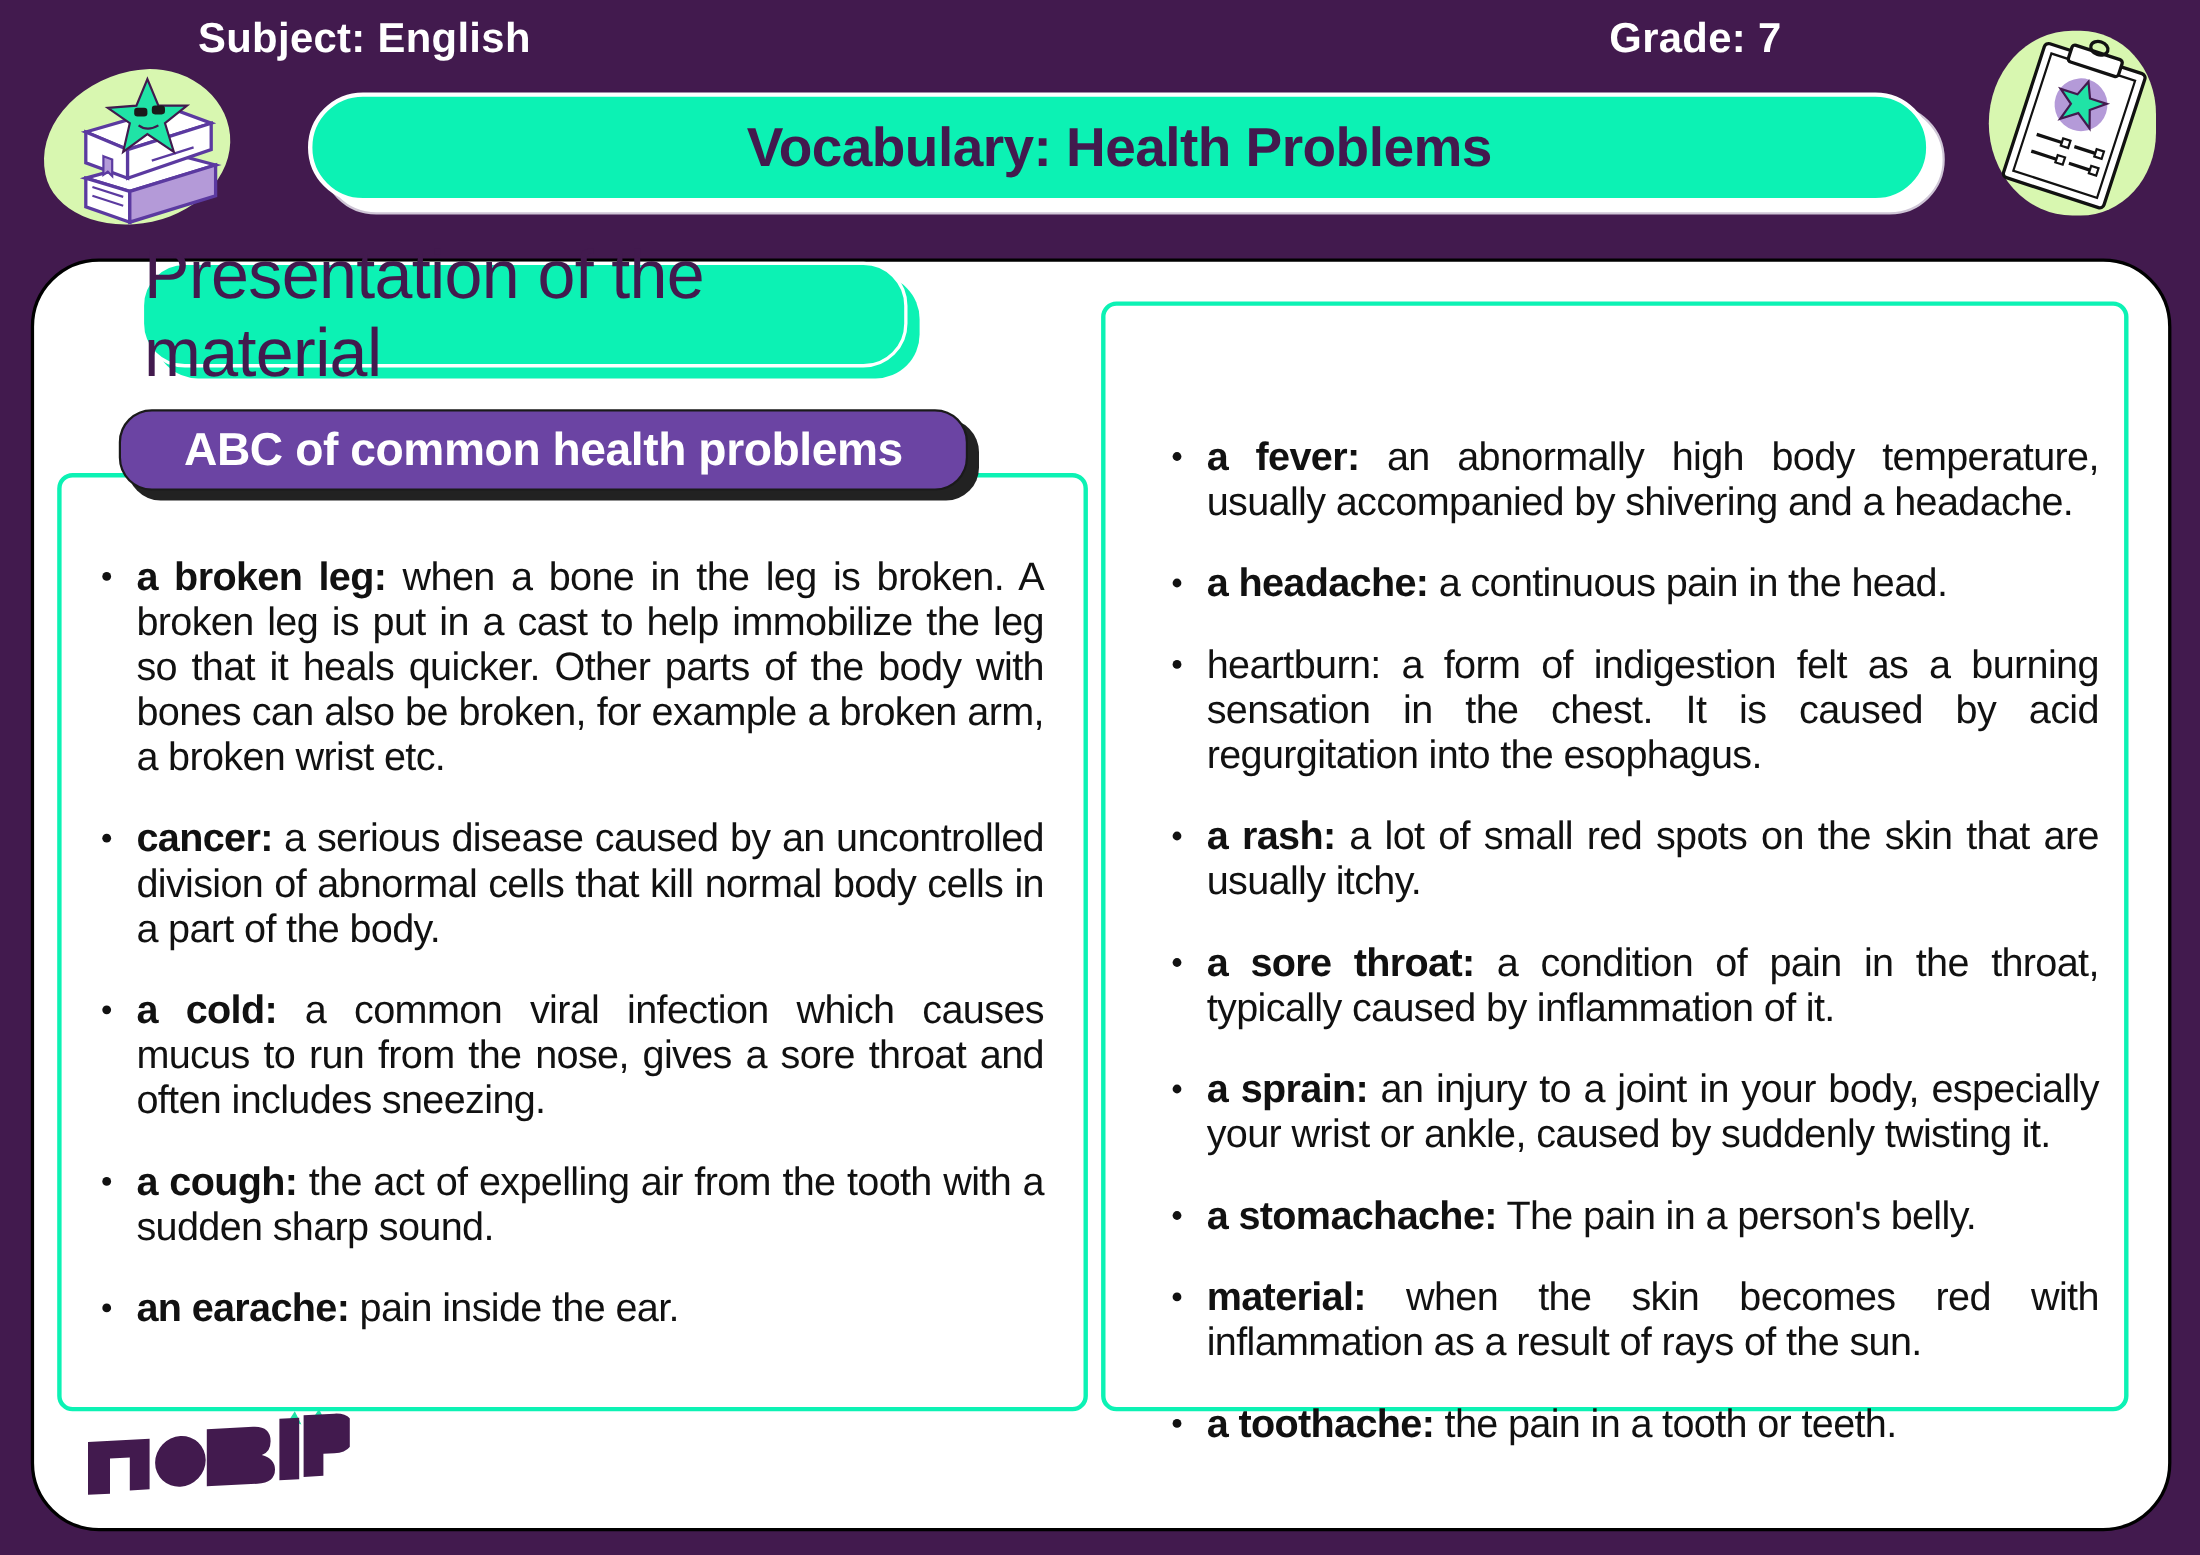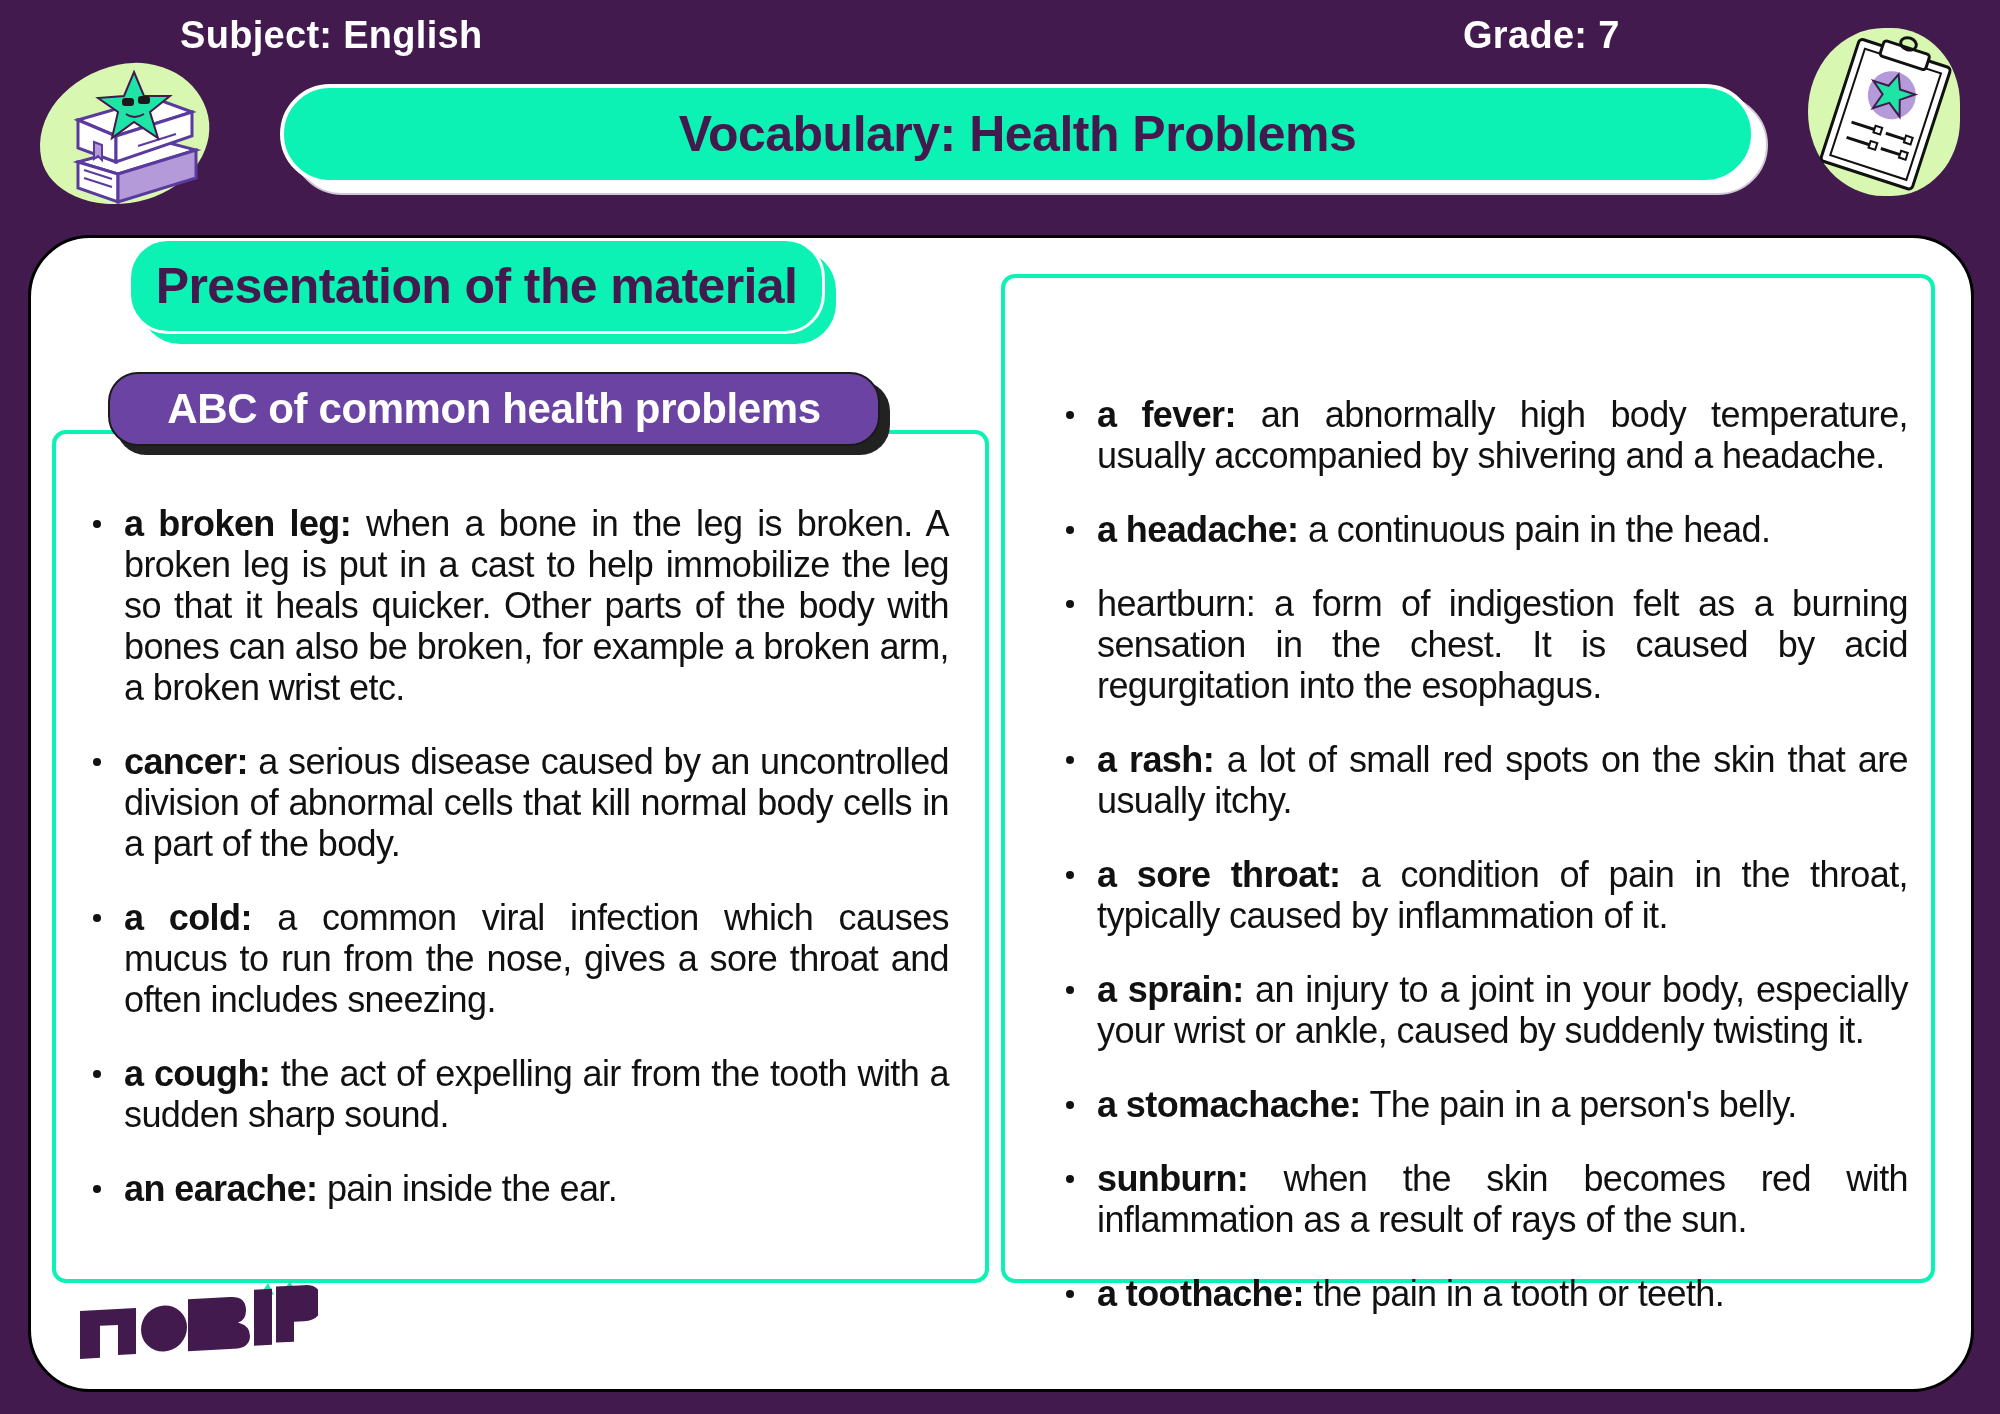--- a/index.html
+++ b/index.html
@@ -66,21 +66,21 @@
     left: 140px; top: 250px; width: 696px; height: 94px;
     border-radius: 40px; background: #0cf2b4;
   }
   .pill-teal {
     left: 128px; top: 238px; width: 697px; height: 96px;
     border-radius: 40px; background: #0cf2b4;
     border: 3px solid #ffffff;
     display: flex; align-items: center; justify-content: center;
   }
   .pill-teal span {
-    color: #421a4e; font-weight: bold; font-size: 50px; letter-spacing: -0.6px;
+    color: #421a4e; font-weight: normal; font-size: 62px; letter-spacing: -0.6px;
   }
 
   .box {
     background: #ffffff;
     border: 4px solid #0cf2b4;
     border-radius: 14px;
   }
   #box-left { left: 52px; top: 430px; width: 937px; height: 853px; }
   #box-right { left: 1001px; top: 274px; width: 934px; height: 1009px; }
 
@@ -203,21 +203,21 @@
 </ul>
 
 <ul class="terms" id="list-right">
   <li><b>a fever:</b><span> an abnormally high body temperature, usually accompanied by shivering and a headache.</span></li>
   <li><b>a headache:</b><span> a continuous pain in the head.</span></li>
   <li><b></b><span>heartburn: a form of indigestion felt as a burning sensation in the chest. It is caused by acid regurgitation into the esophagus.</span></li>
   <li><b>a rash:</b><span> a lot of small red spots on the skin that are usually itchy.</span></li>
   <li><b>a sore throat:</b><span> a condition of pain in the throat, typically caused by inflammation of it.</span></li>
   <li><b>a sprain:</b><span> an injury to a joint in your body, especially your wrist or ankle, caused by suddenly twisting it.</span></li>
   <li><b>a stomachache:</b><span> The pain in a person's belly.</span></li>
-  <li><b>sunburn:</b><span> when the skin becomes red with inflammation as a result of rays of the sun.</span></li>
+  <li><b>material:</b><span> when the skin becomes red with inflammation as a result of rays of the sun.</span></li>
   <li><b>a toothache:</b><span> the pain in a tooth or teeth.</span></li>
 </ul>
 
 <svg class="abs logo" width="240" height="90" viewBox="0 0 240 90">
   <title>ПОВІР</title>
   <polygon points="190,8 196,20 190,18 184,22 186,14" fill="#20e3a6"></polygon>
   <polygon points="212,6 218,18 212,16 206,20 208,12" fill="#20e3a6"></polygon>
   <g fill="#421a4e" transform="skewY(-3)">
     <path d="M2,36 H58 V82 H40 V52 H22 V84 H2 Z"></path>
     <circle cx="86" cy="58" r="23"></circle>

